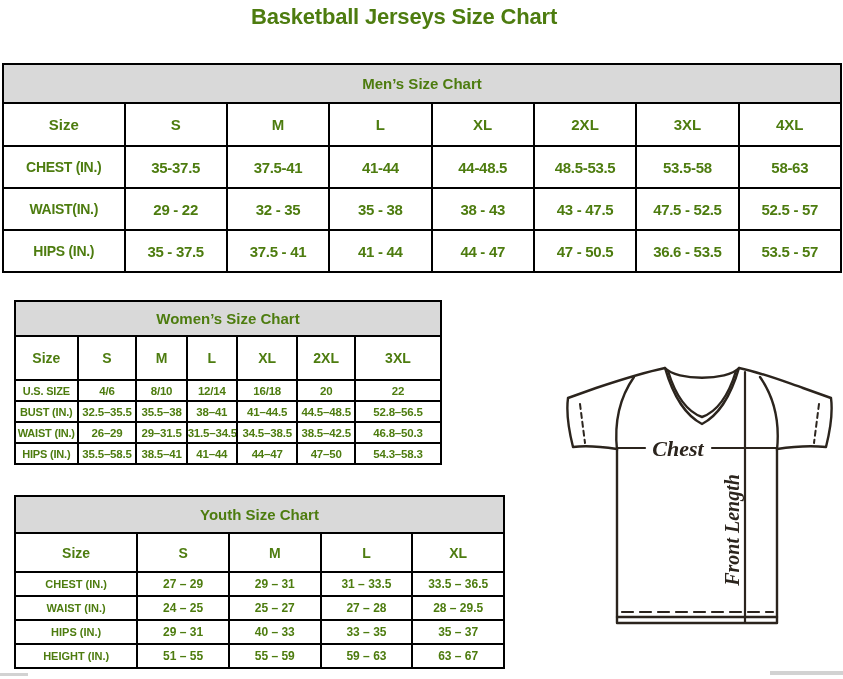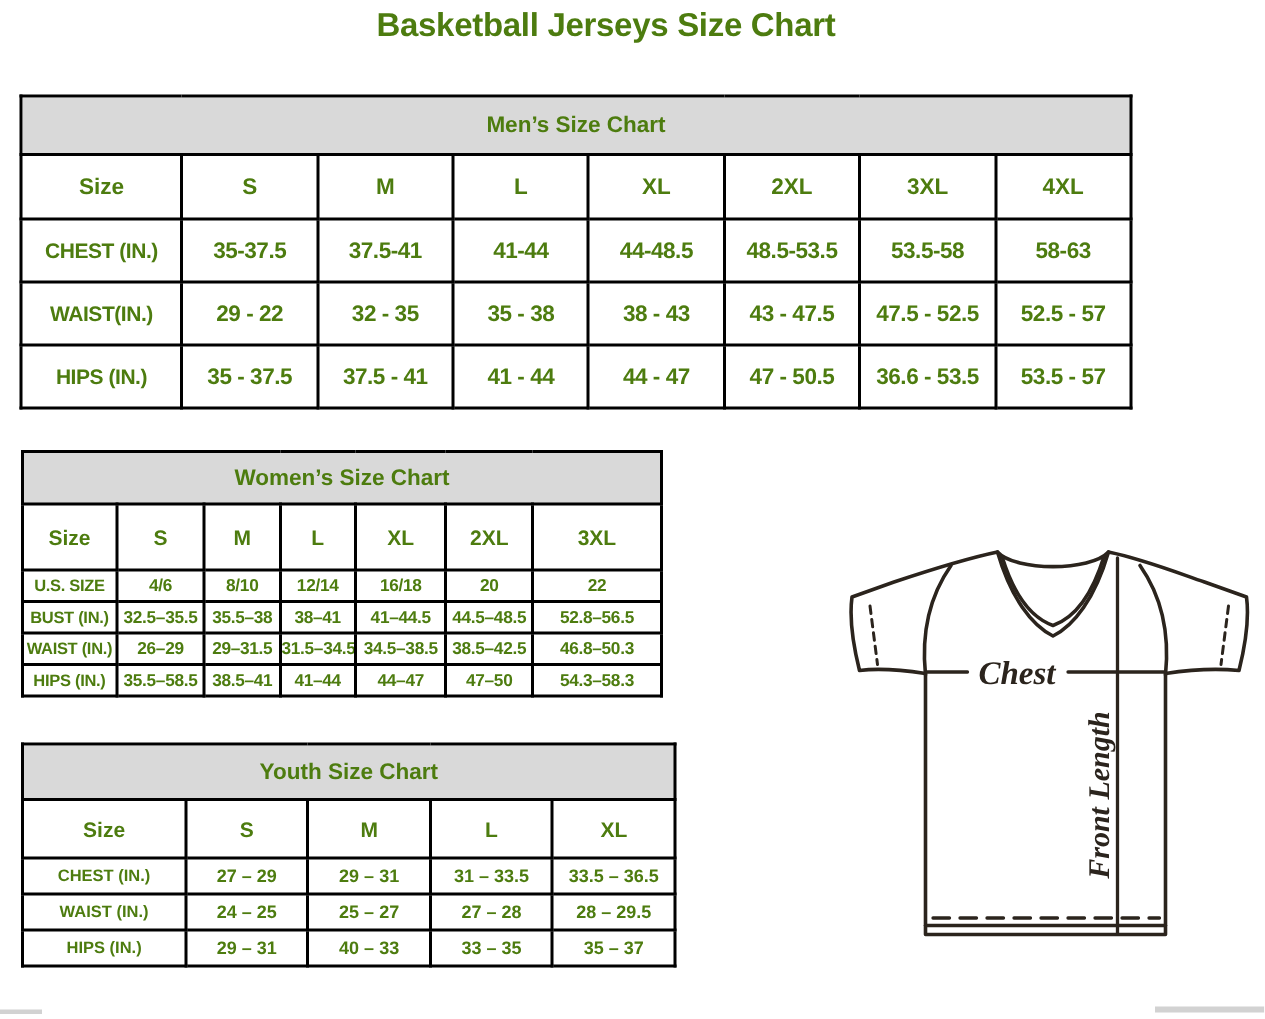--- a/index.html
+++ b/index.html
@@ -14,35 +14,35 @@
   table.chart{
     position:absolute;border-collapse:collapse;table-layout:fixed;background:#fff;
   }
   .chart td,.chart th{
     border:2px solid var(--table-border,#000);
     text-align:center;vertical-align:middle;padding:0;
     font-weight:bold;white-space:nowrap;overflow:hidden;
   }
   .chart .titlebar{background:var(--table-header-bg,#d9d9d9);font-size:15px;}
   
-  #mens{left:13px;top:63px;width:742px;}
+  #mens{left:2px;top:63px;width:840px;}
   #mens .titlebar{height:37px;}
   #mens .hdr th{height:41px;font-size:15px;}
   #mens tbody tr{height:42px;}
   #mens tbody td{font-size:15px;letter-spacing:-0.3px;}
   #mens tbody td.rowlabel{font-size:14px;}
   
   #womens{left:14px;top:300px;width:428px;}
   #womens .titlebar{height:33px;}
   #womens .hdr th{height:42px;font-size:14px;}
   #womens tbody tr{height:21px;}
   #womens tbody td{font-size:11.5px;letter-spacing:-0.2px;margin-top:23px;}
   #womens tbody td.rowlabel{font-size:11px;}
   
-  #youth{left:14px;top:495px;width:437px;}
+  #youth{left:14px;top:495px;width:491px;}
   #youth .titlebar{height:35px;}
   #youth .hdr th{height:37px;font-size:14px;}
   #youth tbody tr{height:24px;}
   #youth tbody td{font-size:12px;}
   #youth tbody td.rowlabel{font-size:11px;}
   
   .jersey-wrap{position:absolute;left:556px;top:361px;width:287px;height:317px;}
   .jersey-wrap svg{display:block;}
   .measure-text{
     font-family:"Liberation Serif",serif;font-style:italic;font-weight:bold;
@@ -210,20 +210,27 @@
           <td>27 – 28</td>
           <td>28 – 29.5</td>
         </tr>
         <tr>
           <td class="rowlabel">HIPS (IN.)</td>
           <td>29 – 31</td>
           <td>40 – 33</td>
           <td>33 – 35</td>
           <td>35 – 37</td>
         </tr>
+        <tr>
+          <td class="rowlabel">HEIGHT (IN.)</td>
+          <td>51 – 55</td>
+          <td>55 – 59</td>
+          <td>59 – 63</td>
+          <td>63 – 67</td>
+        </tr>
       </tbody>
   </table>
 
   <div class="jersey-wrap">
     <svg width="287" height="317" viewBox="0 0 287 317">
       <g fill="none" stroke="var(--jersey-outline,#2b241d)" stroke-width="2.4" stroke-linejoin="round" stroke-linecap="round">
 
         <path fill="#ffffff" d="M109,7 C85,12 55,22 40,27 L12,37 C10,52 13,70 17,86 C32,84 48,86 61,88
              L61,262 L221,262 L221,88
              C234,86 250,84 270,86 C274,70 277,52 275,37 L247,27 C232,22 207,12 183,7

